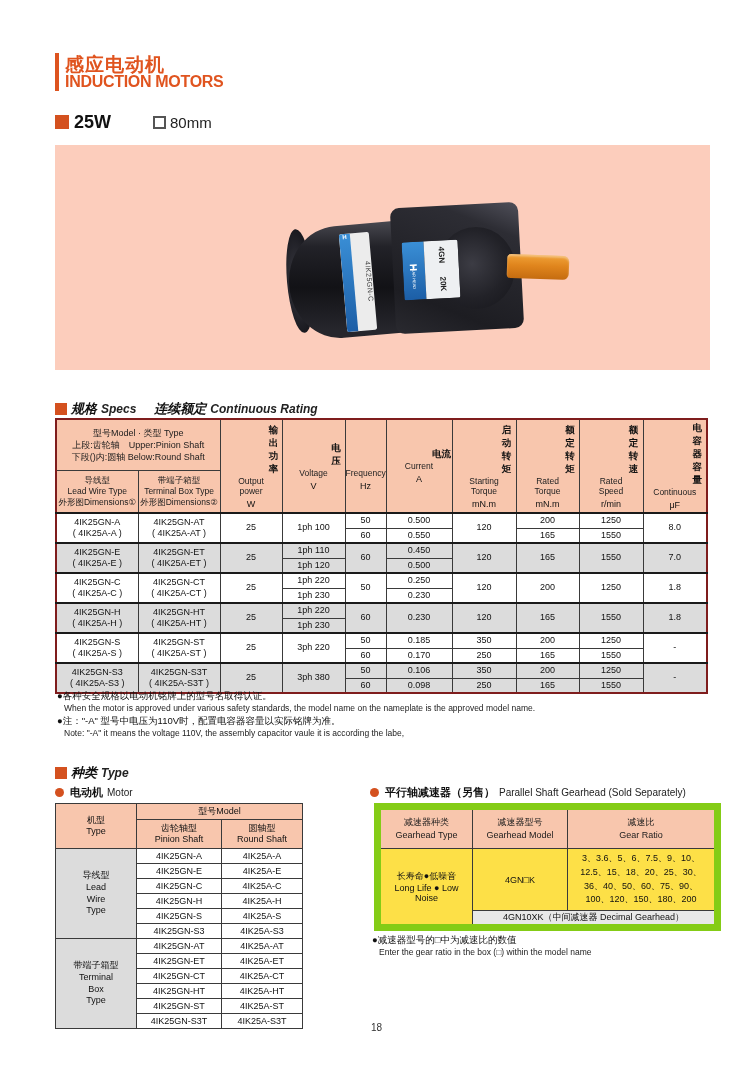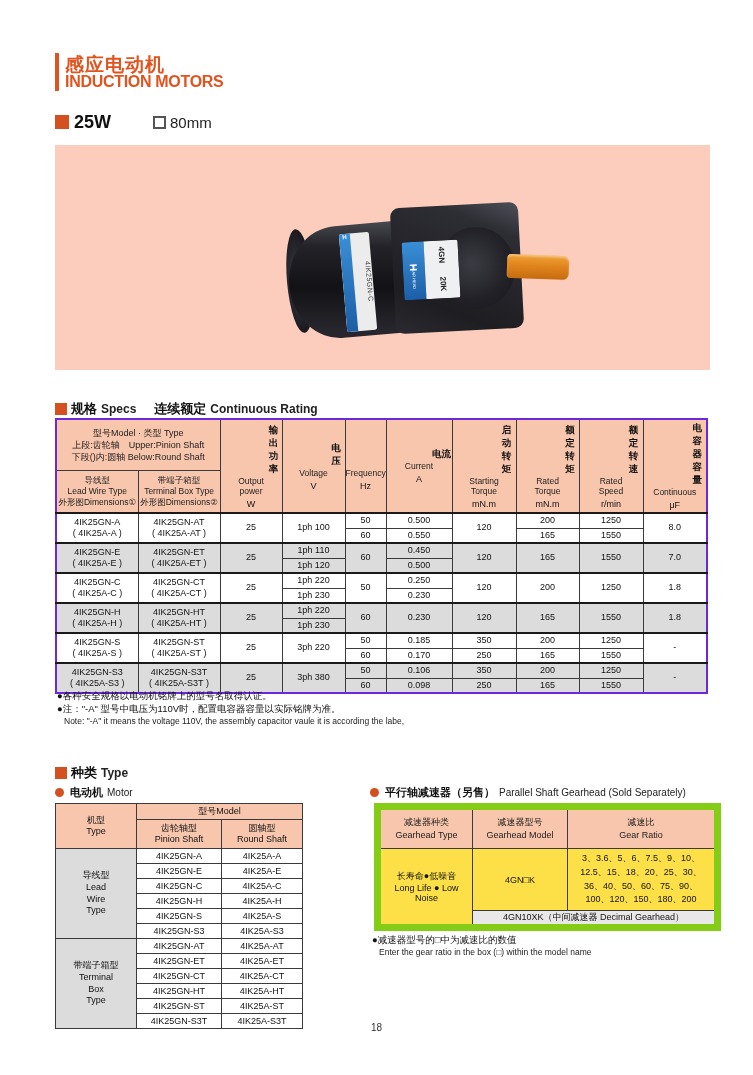--- a/index.html
+++ b/index.html
@@ -44,38 +44,38 @@
   .gear-label .gl-blue .h-logo { font-size:10px; font-weight:bold; transform:rotate(90deg); }
   .gear-label .gl-blue .gl-small { font-size:4px; transform:rotate(90deg); white-space:nowrap; }
   .gear-label .gl-white { flex:1; background:#eef0f2; display:flex; flex-direction:column;
      align-items:center; justify-content:space-around; }
   .gear-label .gl-white span { font-size:8px; color:#222; transform:rotate(90deg); font-weight:bold; }
   .shaft { position:absolute; left:222px; top:62px; width:62px; height:24px;
      background:linear-gradient(180deg,#f0a238 0%,#e0851d 45%,#c56c10 100%);
      border-radius:4px 6px 6px 4px; transform:rotate(2deg); box-shadow:inset 0 2px 2px rgba(255,255,255,0.35); }
 
   
-  .sec-head { position:absolute; display:flex; align-items:center; }
+  .sec-head { position:absolute; display:flex; align-items:center;font-style:italic; }
   .sec-sq { width:12px; height:12px; background:#d4511f; margin-right:4px; }
   .sec-cn { font-size:13px; font-weight:bold; color:#111; }
   .sec-en { font-size:12px; font-weight:bold; color:#222; margin-left:4px; }
   .sec-gap { width:18px; }
 
   .bullet-row { position:absolute; display:flex; align-items:center; }
   .bullet { width:9px; height:9px; border-radius:50%; background:#d4511f; margin-right:6px; flex:0 0 auto; }
   .bullet-cn { font-size:11px; font-weight:bold; color:#111; }
   .bullet-en { font-size:10px; color:#222; margin-left:4px; }
 
   
   table { border-collapse:collapse; table-layout:fixed; }
   th,td { border:1px solid #3a3a3a; text-align:center; vertical-align:middle; white-space:pre-line; overflow:hidden; }
   thead th { background:#f8c6ad; font-weight:normal; }
 
   
-  .spec-table { position:absolute; left:55px; top:418px; width:651px; border:2px solid #6d28d9; }
+  .spec-table { position:absolute; left:55px; top:418px; width:651px; border:2px solid #7f1d1d; }
   .spec-table thead { border-bottom:2px solid #1a1a1a; }
   .spec-table thead tr:first-child { height:47px; }
   .spec-table thead tr:last-child { height:39px; }
   .spec-table th .cn { font-size:9.5px; font-weight:bold; color:#111;padding-left:45px; }
   .spec-table th .en { font-size:8.5px; color:#222; }
   .spec-table th .unit { font-size:9px; color:#111; margin-top:3px; }
   .spec-table .model-top { font-size:9px; line-height:1.35; }
   .spec-table .model-sub { font-size:8.5px; line-height:1.3; }
   .spec-table tbody { border-top:2px solid #1a1a1a; }
   .spec-table tbody tr { height:15px; }
@@ -363,20 +363,21 @@
         <td>0.098</td>
         <td>250</td>
         <td>165</td>
         <td>1550</td>
       </tr>
     </tbody>
   </table>
 
   <div class="spec-notes">
     <div class="note-cn">●各种安全规格以电动机铭牌上的型号名取得认证。</div>
+    <div class="note-en">When the motor is approved under various safety standards, the model name on the nameplate is the approved model name.</div>
     <div class="note-cn">●注："-A" 型号中电压为110V时，配置电容器容量以实际铭牌为准。</div>
     <div class="note-en">Note: "-A" it means the voltage 110V, the assembly capacitor vaule it is according the labe,</div>
   </div>
 
   <div class="sec-head" style="left:55px; top:764px;">
     <span class="sec-sq"></span>
     <span class="sec-cn">种类</span>
     <span class="sec-en">Type</span>
   </div>
 

